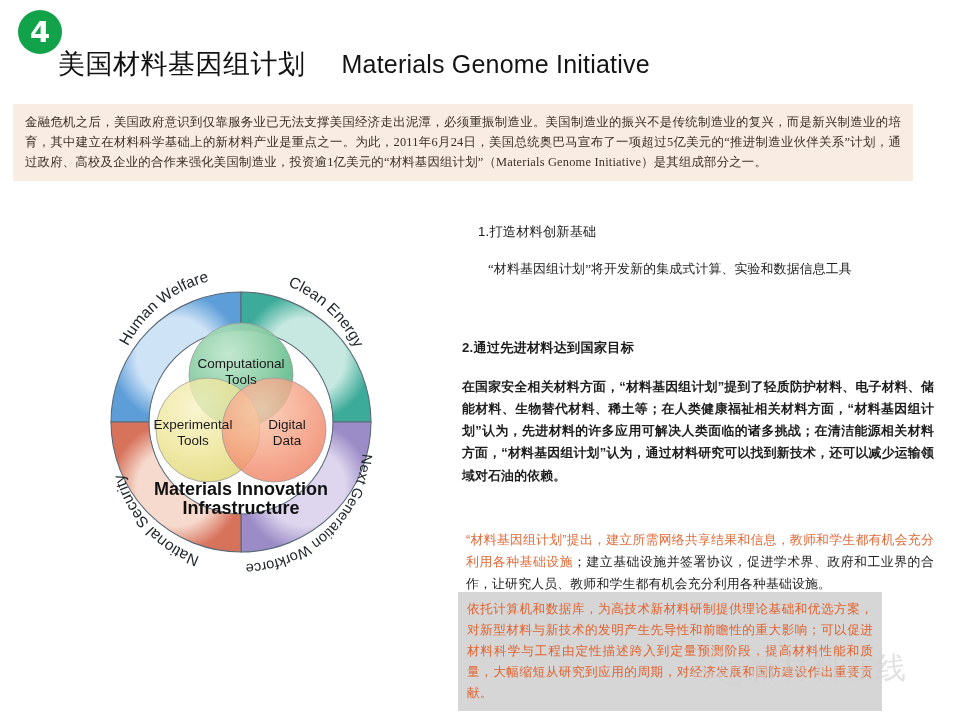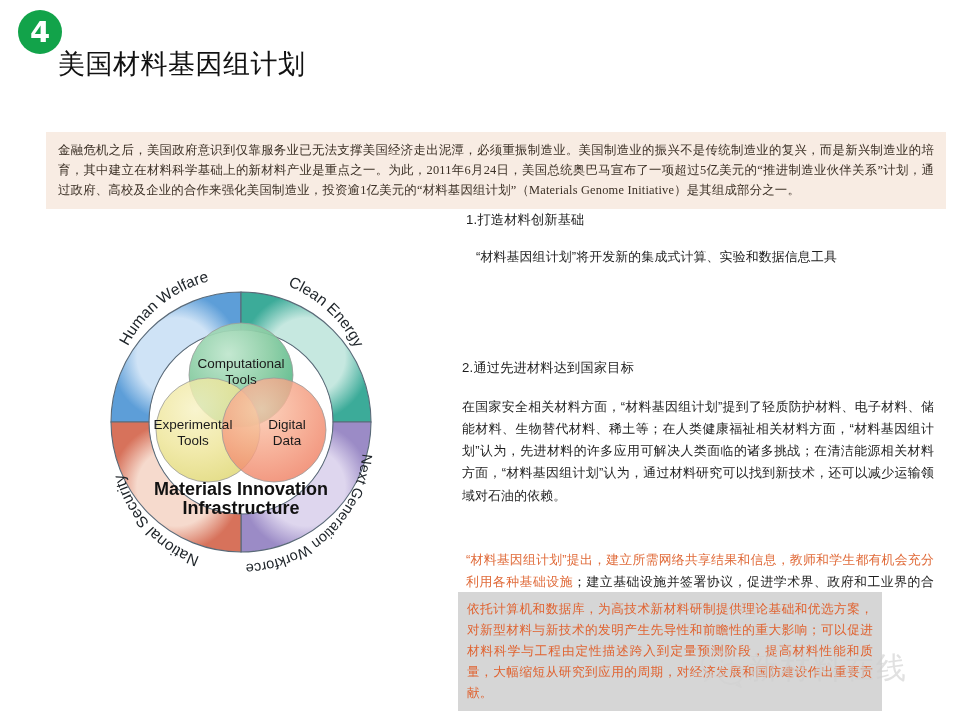--- a/index.html
+++ b/index.html
@@ -53,32 +53,31 @@
     font-size: 25px;
     font-weight: 500;
     margin-left: 36px;
     color: #141414;
     letter-spacing: 0.2px;
   }
 
   
   #intro-box {
     position: absolute;
-    left: 46px; top: 104px;
+    left: 13px; top: 104px;
     width: 900px;
     box-sizing: border-box;
     padding: 8px 12px 9px 12px;
     background: #f8ece3;
     font-family: "Liberation Serif", "DejaVu Serif", serif;
     font-size: 12.4px;
     line-height: 1.62;
     color: #3b3026;
     text-align: justify;
     letter-spacing: 0.2px;
-    margin-top: 28px;
   }
 
   
   #diagram-wrap {
     position: absolute;
     left: 56px; top: 252px;
     width: 370px; height: 360px;
   }
   #diagram-svg { display: block; }
 
@@ -94,24 +93,24 @@
     letter-spacing: 0.2px;
     line-height: 1.5;
   }
   .sec-body {
     font-size: 12.9px;
     color: #1d1d1d;
     line-height: 1.72;
     text-align: justify;
     letter-spacing: 0.15px;
   }
-  #sec1 { margin: 4px; }
-  #sec1-body { margin-top: 16px; padding-left: 10px; }
-
-  #sec2 { margin-top: 90px; }
+  #sec1 { margin: 16px; }
+  #sec1-body { margin-top: 16px; padding-left: 10px; font-family: Liberation Serif, serif; }
+
+  #sec2 { margin-top: 58px; font-weight: bold; }
   #sec2-body { margin-top: 18px; }
 
   #sec3 { margin-top: 42px; }
   #sec3-body { margin-top: 18px; padding-left: 4px; }
   #sec3-body .accent { color: #e06b3a; }
 
   
   #bottom-box {
     position: absolute;
     left: 458px; top: 592px;
@@ -143,20 +142,21 @@
     font-family: "DejaVu Sans", sans-serif;
   }
 </style>
 </head>
 <body>
 
 <div id="header">
   <div id="badge">4</div>
   <div id="title-row">
     <span id="title-cn">美国材料基因组计划</span>
+    <span id="title-en">Materials Genome Initiative</span>
   </div>
 </div>
 
 <div id="intro-box">金融危机之后，美国政府意识到仅靠服务业已无法支撑美国经济走出泥潭，必须重振制造业。美国制造业的振兴不是传统制造业的复兴，而是新兴制造业的培育，其中建立在材料科学基础上的新材料产业是重点之一。为此，2011年6月24日，美国总统奥巴马宣布了一项超过5亿美元的“推进制造业伙伴关系”计划，通过政府、高校及企业的合作来强化美国制造业，投资逾1亿美元的“材料基因组计划”（Materials Genome Initiative）是其组成部分之一。</div>
 
 <div id="diagram-wrap">
   <svg id="diagram-svg" width="370" height="360" viewBox="0 0 370 360" xmlns="http://www.w3.org/2000/svg">
     <defs>
       <radialGradient id="gHW" cx="50%" cy="50%" r="50%">
         <stop offset="60%" stop-color="#cfe3f6"></stop>

